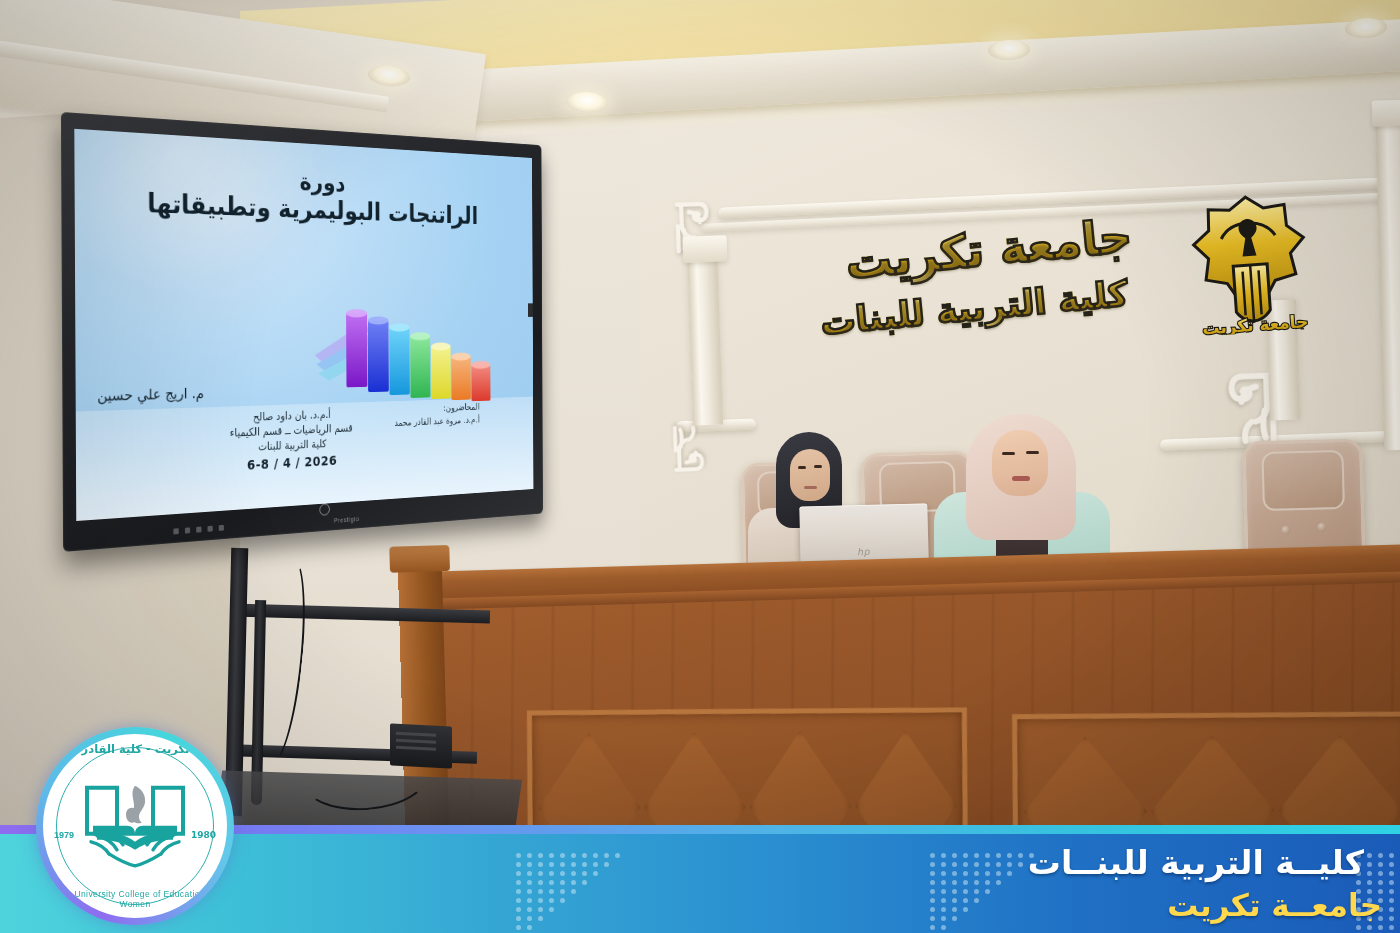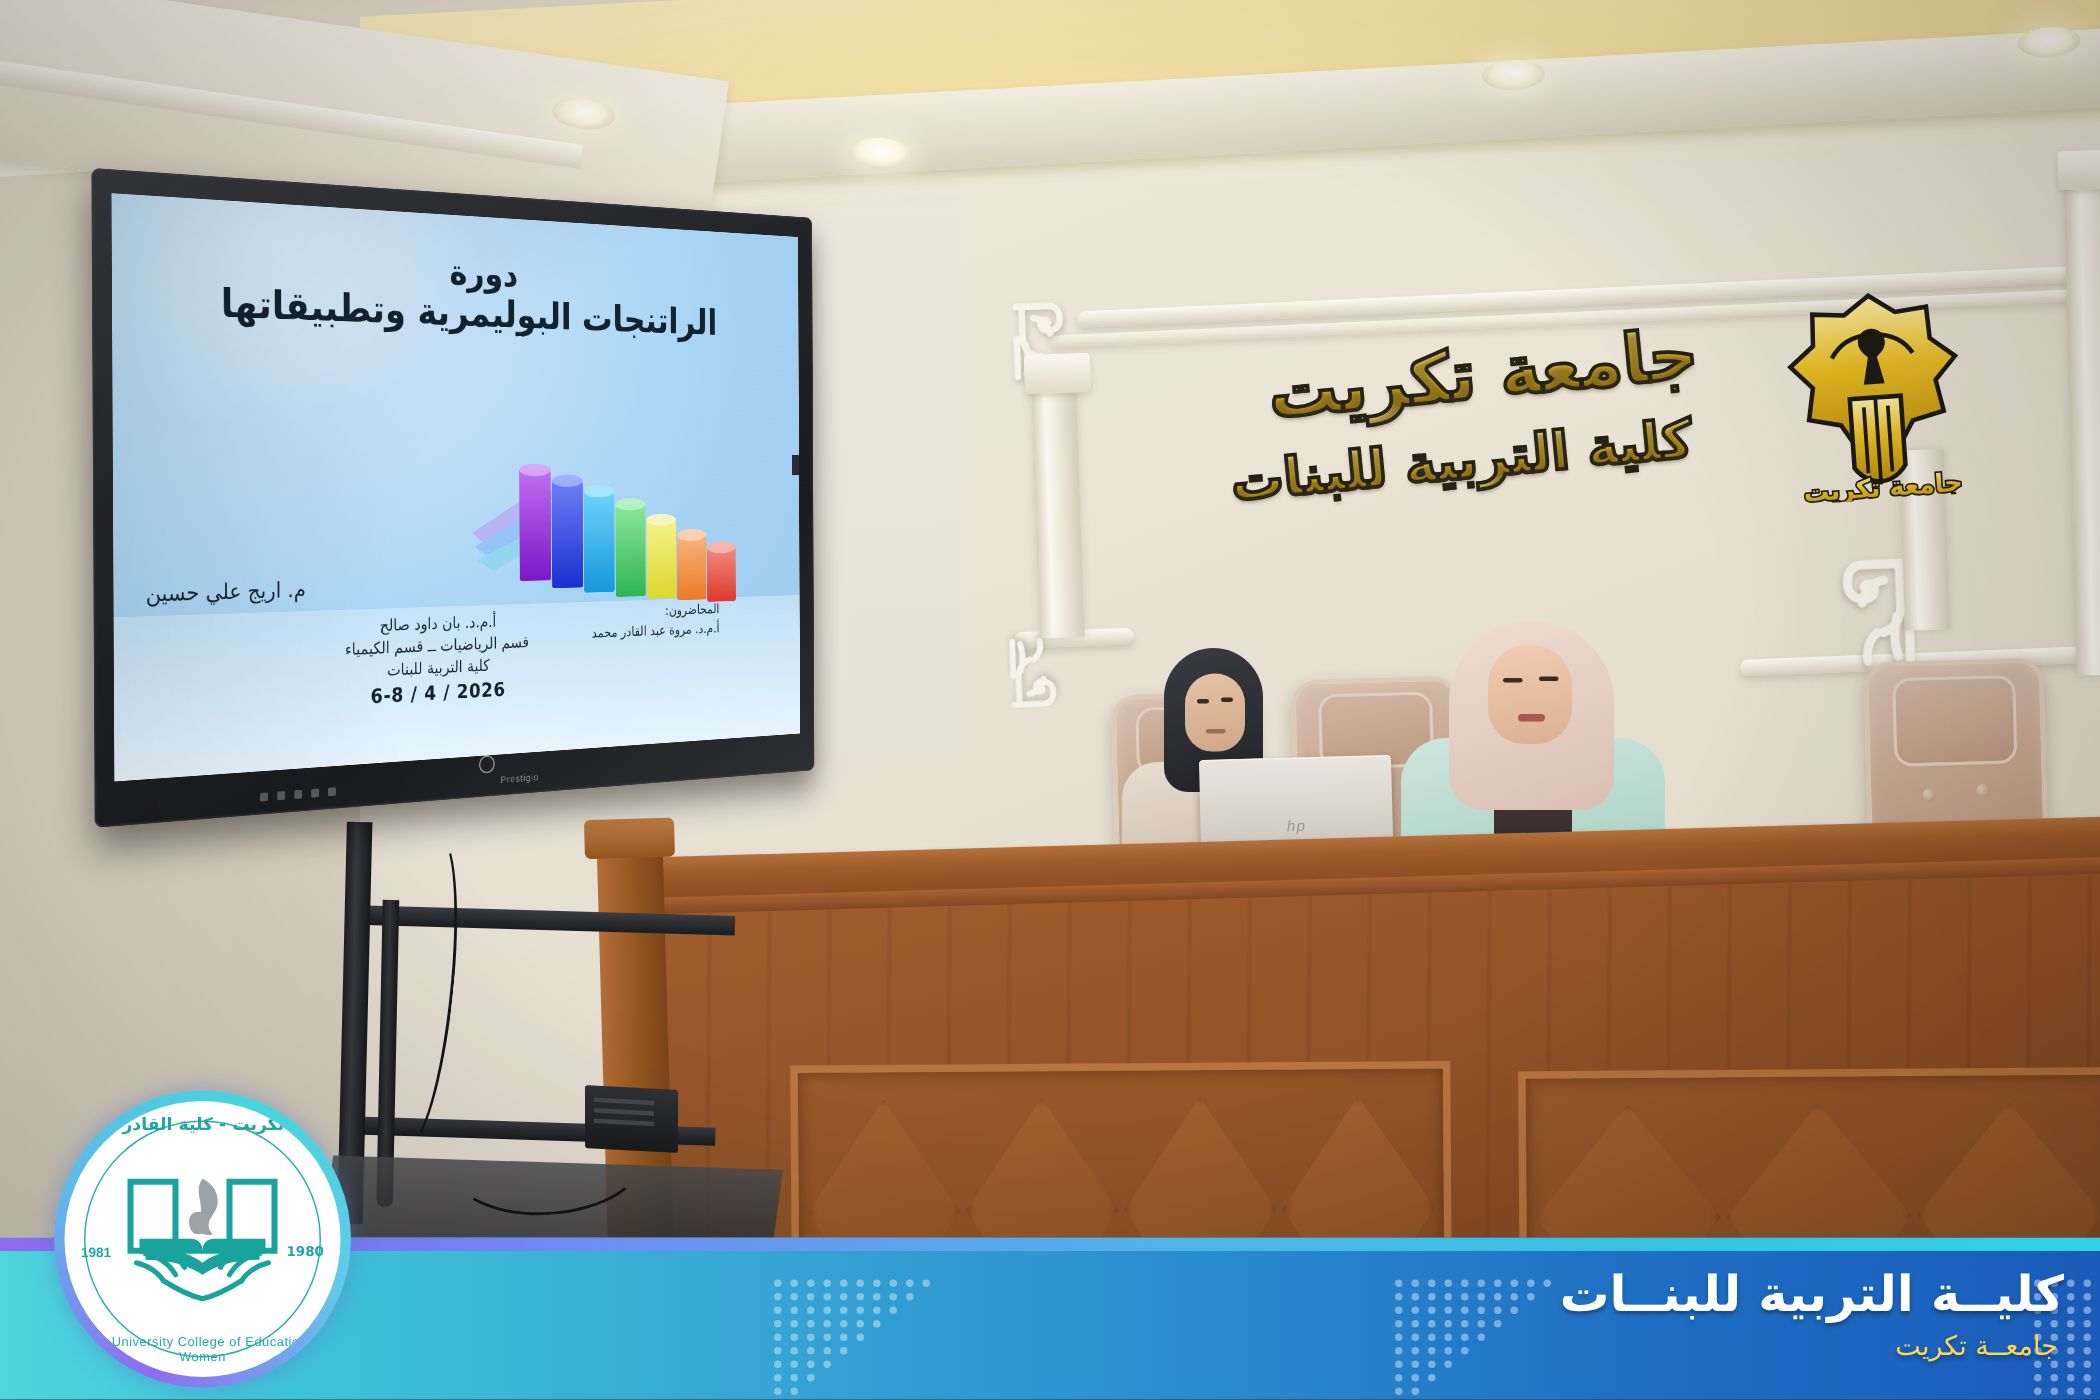--- a/index.html
+++ b/index.html
@@ -309,30 +309,30 @@
     background:linear-gradient(90deg,#4fd4dd 0%,#3fc3d8 14%,#36a8d4 34%,#2a8fd0 55%,#1f6fc4 78%,#1a5bb8 100%);
     overflow:hidden;
   }
   .footer-topline{
     position:absolute; left:0; top:0; width:100%; height:9px;
     background:linear-gradient(90deg,#8e6cf0 0%,#7b6ef0 12%,#6f8cf2 28%,#4fb3e6 55%,#35c3df 78%,#2fd3e4 100%);
   }
   .dotgrid{ position:absolute; opacity:.5; }
   .dot{ position:absolute; width:5px; height:5px; border-radius:50%; background:#cfe9f5; }
   .f-ar-1{
-    position:absolute; right:24px; top:18px;
+    position:absolute; right:36px; top:18px;
     direction:rtl; color:#ffffff; font-weight:bold;
     font-family:"DejaVu Sans", sans-serif; font-size:33px;
     text-shadow:0 2px 3px rgba(0,30,70,.45);
     letter-spacing:1px;
   }
   .f-ar-2{
-    position:absolute; right:28px; top:62px;
-    direction:rtl; color:#ffd84d; font-weight:normal;
-    font-family:"DejaVu Sans", sans-serif; font-size:18px;
+    position:absolute; right:18px; top:62px;
+    direction:rtl; color:#ffd84d; font-weight:bold;
+    font-family:"DejaVu Sans", sans-serif; font-size:31px;
     text-shadow:0 2px 3px rgba(0,30,70,.45);
     letter-spacing:1px;
   }
 
   
   .seal{
     position:absolute; left:36px; bottom:8px; width:198px; height:198px;
     border-radius:50%;
     background:conic-gradient(from 200deg,#8e6cf0,#5fb9e8,#45d6dc,#63c8ea,#8e6cf0);
     padding:7px;
@@ -749,21 +749,21 @@
 
     <div class="f-ar-1">كليــة التربية للبنــات</div>
     <div class="f-ar-2">جامعــة تكريت</div>
   </div>
 
   <div class="seal">
     <div class="seal-inner">
       <div class="seal-ring"></div>
       <div class="seal-ar">جامعة تكريت - كلية القادر للبنات</div>
       <div class="seal-en">Tikrit University College of Education for Women</div>
-      <div class="seal-y1">1981</div>
+      <div class="seal-y1">1979</div>
       <div class="seal-y2">1980</div>
       <svg class="seal-emblem" viewBox="0 0 120 108">
         <g fill="none" stroke="#18a39f" stroke-width="4">
           <path d="M12 18h30v46H12z"></path>
           <path d="M78 18h30v46H78z"></path>
         </g>
         <path d="M18 56h34c5 0 8 3 8 8 0-5 3-8 8-8h34v10H18Z" fill="#18a39f"></path>
         <path d="M22 62c12 0 28 2 38 10 10-8 26-10 38-10v8c-12 0-26 2-38 10-12-8-26-10-38-10Z" fill="#18a39f"></path>
         <path d="M60 16c7 3 11 10 10 17-1 6-6 9-6 14 0 4 3 6 3 6s-6 2-9-2c-3-5 1-10 1-15 0-7-4-13 1-20Z" fill="#9aa2a8"></path>
         <path d="M57 38c4 0 7 3 7 7s-3 8-7 8-6-4-6-8 2-7 6-7Z" fill="#9aa2a8"></path>

